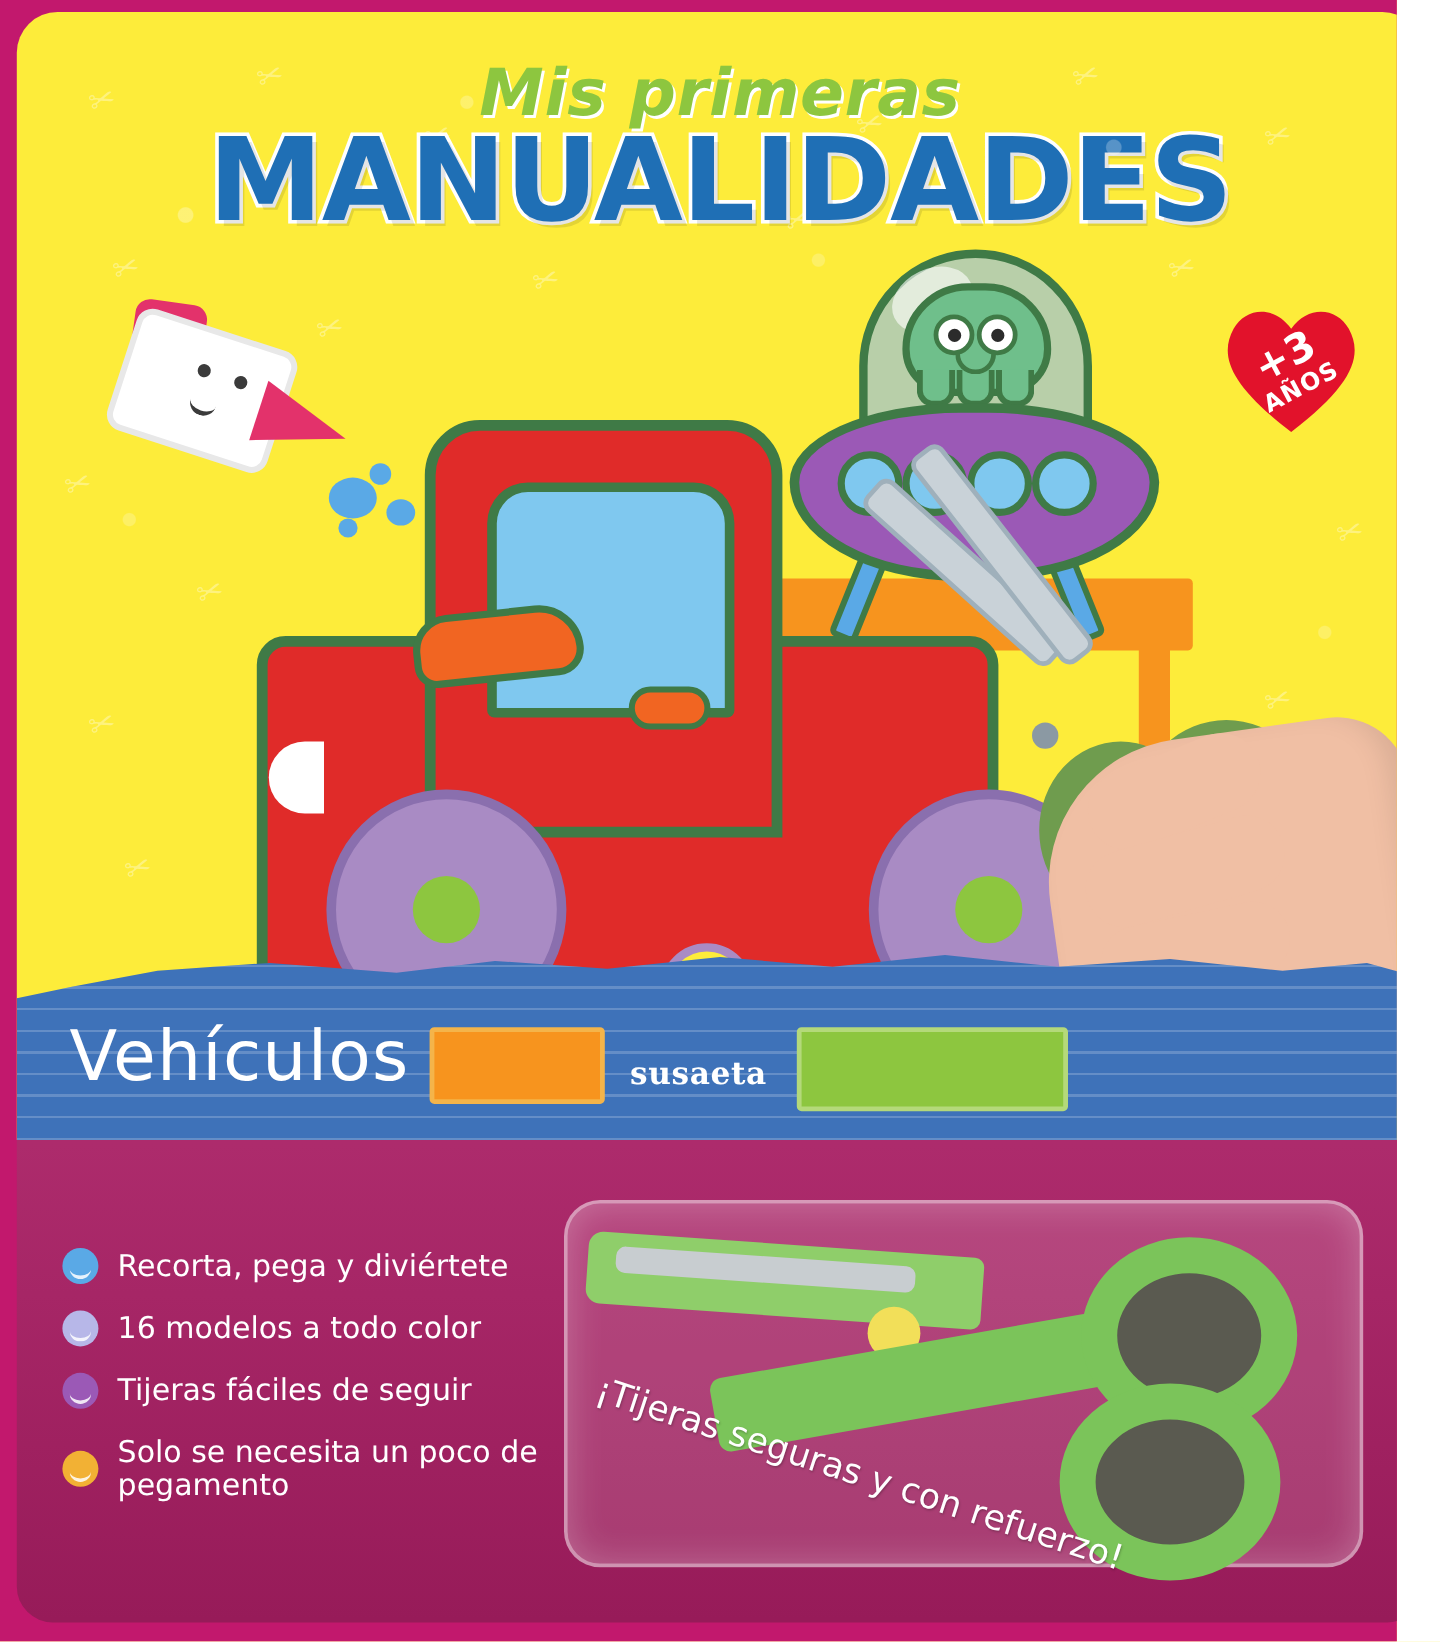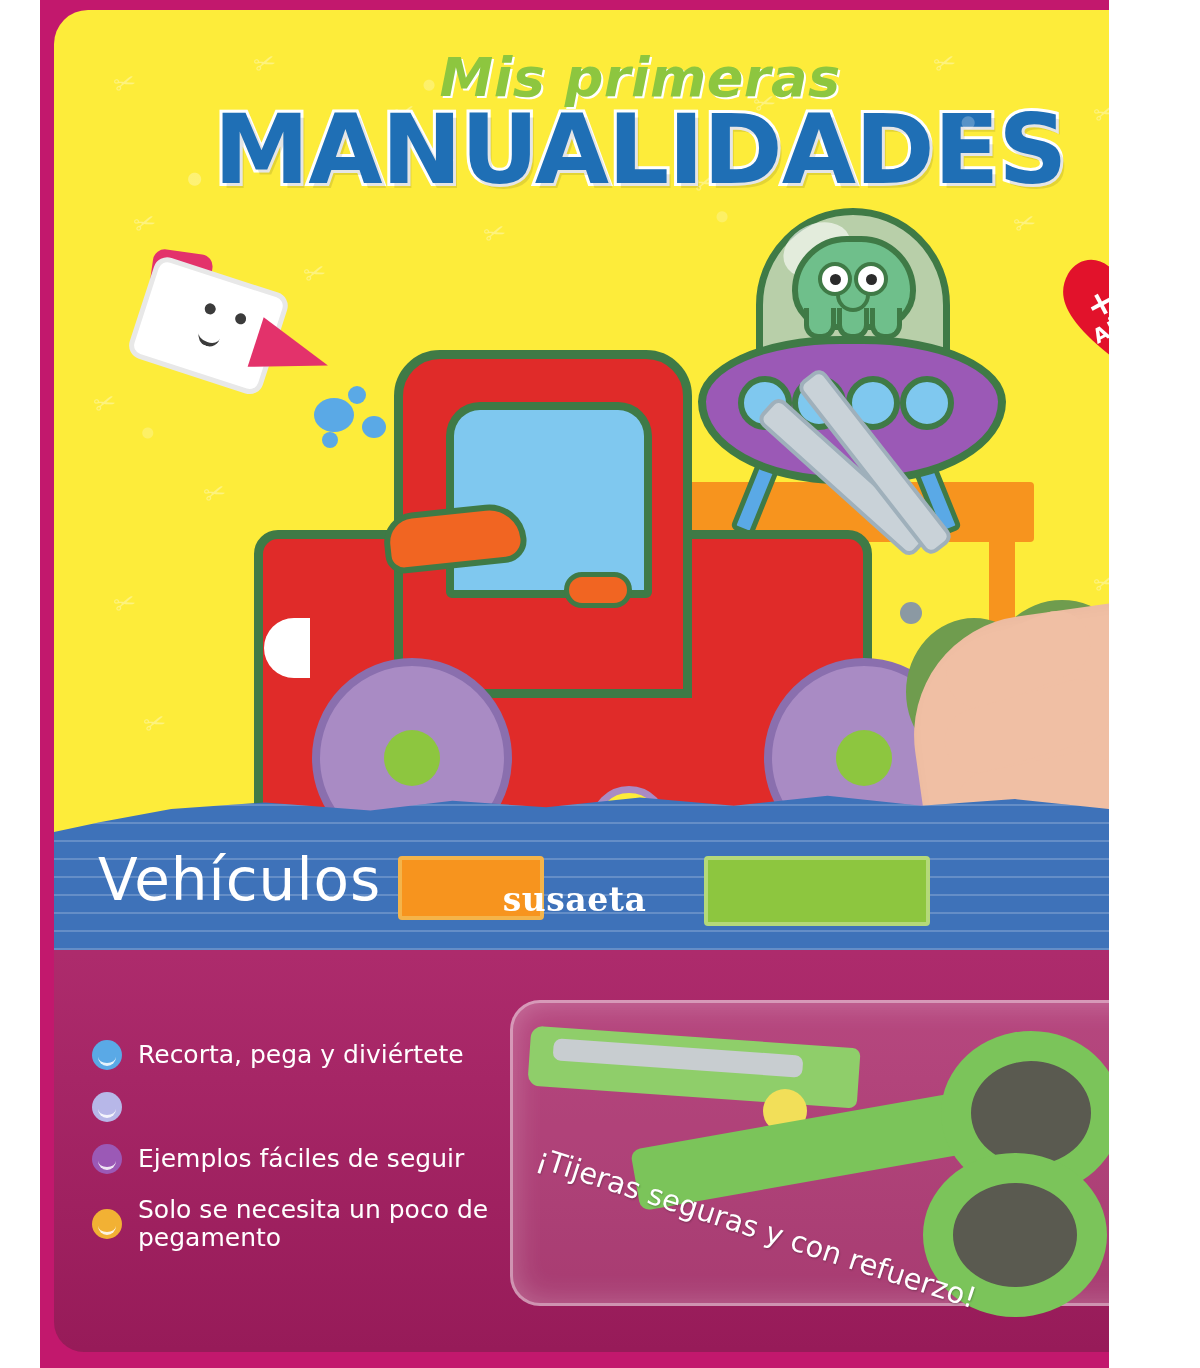--- a/index.html
+++ b/index.html
@@ -5,25 +5,24 @@
   html, body {
     margin: 0;
     padding: 0;
     background: #ffffff;
   }
   body {
     font-family: "Liberation Sans", sans-serif;
   }
   .page {
     position: relative;
-    width: 1069px;
+    width: 1164px;
     height: 1368px;
     overflow: hidden;
     background: #ef4444;
-    margin-left: 40px;
   }
 
   
   .outer-frame {
     position: absolute;
     inset: 0;
     background: #c2186d;
   }
 
   
@@ -390,21 +389,21 @@
     border: 4px solid #b4d97a;
     border-radius: 4px;
   }
   .brand {
     position: absolute;
     left: 0; right: 0;
     top: 880px;
     text-align: center;
     color: #ffffff;
     font-family: "DejaVu Serif", serif;
-    font-size: 33px;
+    font-size: 26px;
     font-weight: bold;
     letter-spacing: .5px;
   }
 
   
   .bottom-panel {
     position: absolute;
     left: 14px;
     top: 950px;
     width: 1172px;
@@ -690,24 +689,25 @@
 
   <div class="bottom-panel"></div>
 
   <div class="bullets">
     <div class="bullet">
       <div class="dot" style="background:#5aa9e6;"></div>
       <div class="txt">Recorta, pega y diviértete</div>
     </div>
     <div class="bullet">
       <div class="dot" style="background:#b7b7e8;"></div>
+      <div class="txt">16 modelos a todo color</div>
     </div>
     <div class="bullet">
       <div class="dot" style="background:#9b59b6;"></div>
-      <div class="txt">Ejemplos fáciles de seguir</div>
+      <div class="txt">Tijeras fáciles de seguir</div>
     </div>
     <div class="bullet">
       <div class="dot" style="background:#f2b134;"></div>
       <div class="txt">Solo se necesita un poco de pegamento</div>
     </div>
   </div>
 
   <div class="blister">
     <div class="scissor-body"></div>
     <div class="scissor-blade"></div>

